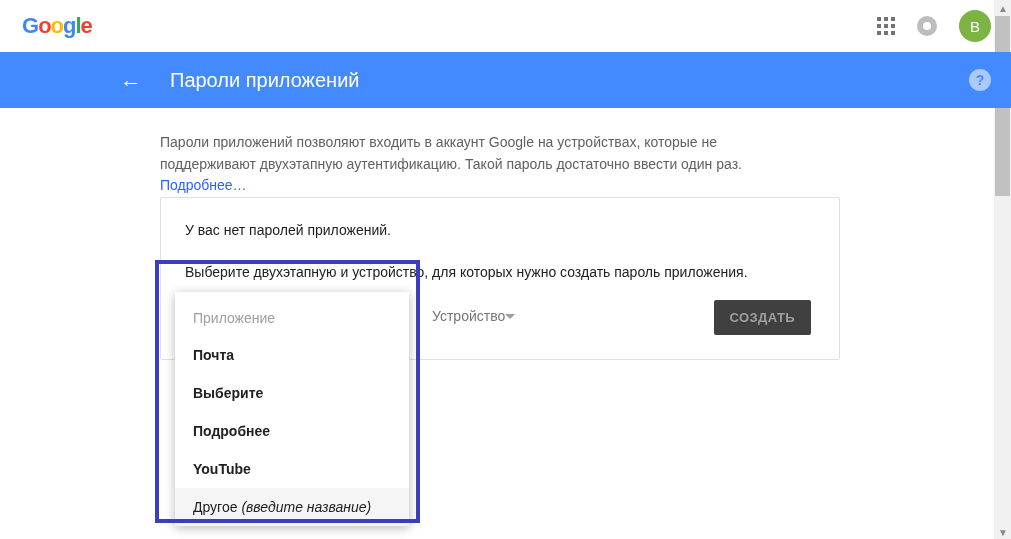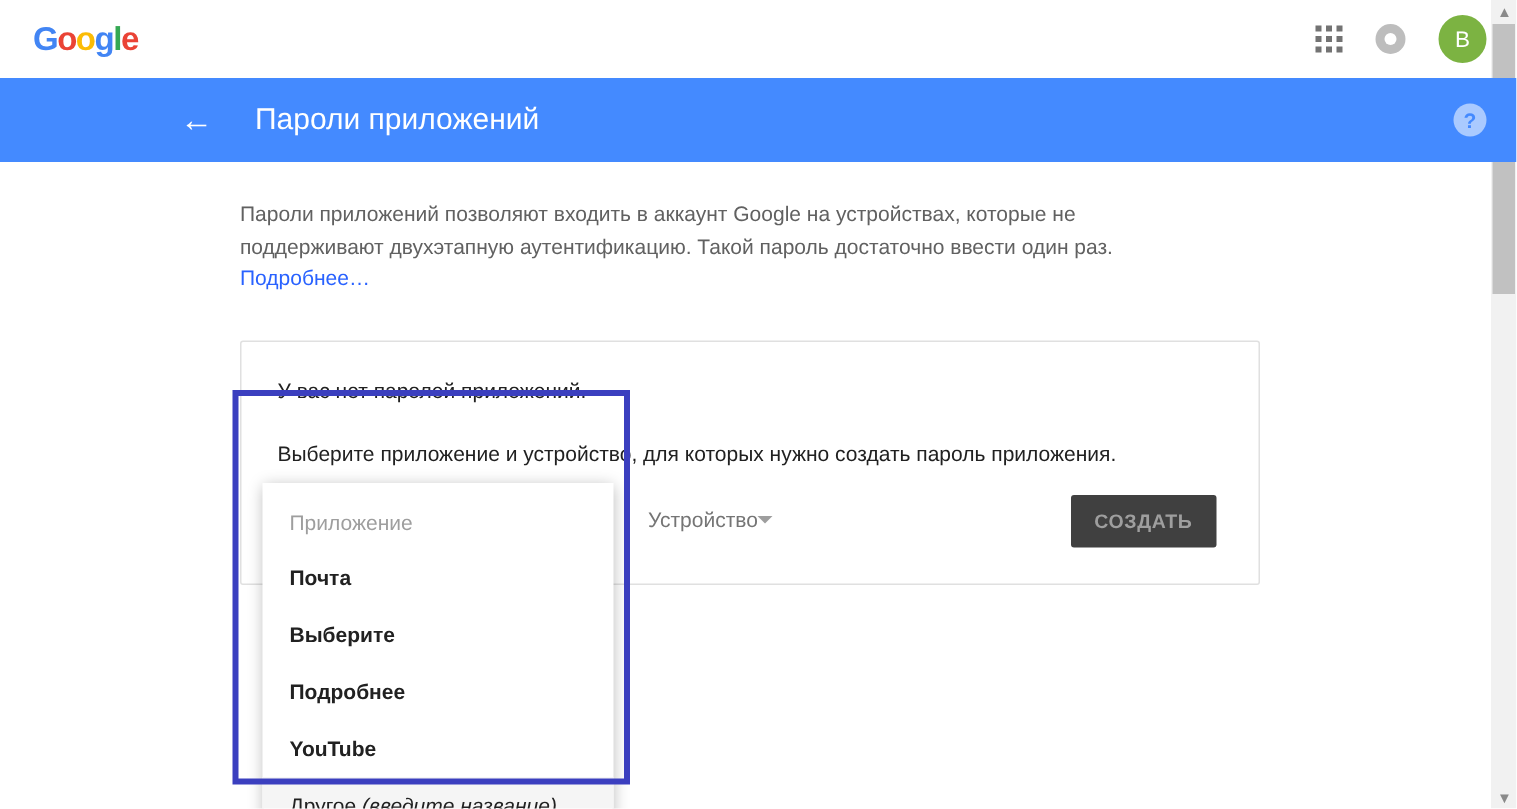--- a/index.html
+++ b/index.html
@@ -25,21 +25,21 @@
   .bluebar { background: #448AFF; height: 56px; display: flex; align-items: center; padding-left: 120px; padding-right: 20px; position: relative; }
   .back-arrow { color: #fff; font-size: 22px; margin-right: 28px; cursor: pointer; }
   .bluebar-title { color: #fff; font-size: 20px; font-weight: 500; }
   .help-circle { position: absolute; right: 20px; width: 22px; height: 22px; border-radius: 50%; background: rgba(255,255,255,0.55); color: #448AFF; display: flex; align-items: center; justify-content: center; font-weight: bold; font-size: 14px; }
 
   
   .content { padding: 24px 0 0 160px; width: 820px; }
   .desc { color: #616161; font-size: 14px; line-height: 1.55; max-width: 620px; }
   .learn-more { color: #2962FF; cursor: pointer; }
 
-  .card { margin-top: 30px; width: 680px; border: 1px solid #e0e0e0; border-radius: 2px; padding: 24px 36px 28px 24px; background: #fff; position: relative; }
+  .card { width: 680px; border: 1px solid #e0e0e0; border-radius: 2px; padding: 24px 36px 28px 24px; background: #fff; position: relative; }
   .no-pw { color: #212121; font-size: 14px; margin-bottom: 26px; }
   .select-line { color: #212121; font-size: 14px; font-weight: 500; margin-bottom: 22px; }
 
   .selects-row { display: flex; align-items: center; }
   .select-box { position: relative; }
   .select-display { display: flex; align-items: center; justify-content: flex-start; width: 195px; color: #757575; font-size: 14px; padding: 6px 2px; border-bottom: 1px solid transparent; cursor: pointer; }
   .caret { width: 0; height: 0; border-left: 5px solid transparent; border-right: 5px solid transparent; border-top: 5px solid #9e9e9e; }
 
   .device-select { margin-left: 50px; }
 
@@ -100,21 +100,21 @@
 
 <div class="content">
   <p class="desc">
     <span>Пароли приложений позволяют входить в аккаунт Google на устройствах, которые не поддерживают двухэтапную аутентификацию. Такой пароль достаточно ввести один раз.</span>
     <br>
     <span class="learn-more">Подробнее…</span>
   </p>
 
   <div class="card">
     <div class="no-pw">У вас нет паролей приложений.</div>
-    <div class="select-line">Выберите приложение и устройство, для которых нужно создать пароль приложения.</div>
+    <div class="select-line">Выберите двухэтапную и устройство, для которых нужно создать пароль приложения.</div>
 
     <div class="selects-row">
 
       <div class="select-box">
         <div class="select-display">
           <span>Приложение</span>
           <span class="caret"></span>
         </div>
 
         <div class="dropdown">

